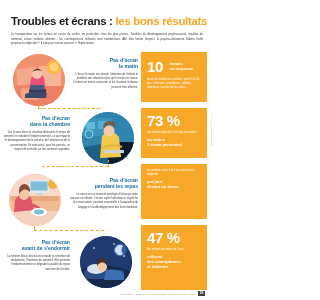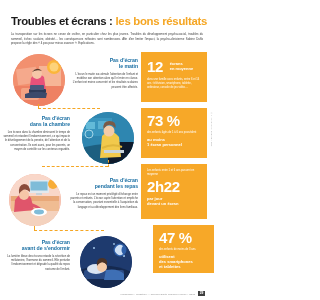--- a/index.html
+++ b/index.html
@@ -235,42 +235,41 @@
           </div>
         </div>
       </div>
 
     </div>
 
     <div class="right-col">
 
       <div class="stat" style="top:0; height:50px;">
         <div>
-          <span class="stat-num">12</span>
+          <span class="stat-num">10</span>
           <span class="stat-unit" style="white-space:pre-line;">écrans
 en moyenne</span>
         </div>
         <div class="stat-sub">dans une famille avec enfants, entre 6 et 14 ans : télévision, smartphone, tablette, ordinateur, console de jeu vidéo…</div>
       </div>
 
       <div class="stat" style="top:56px; height:50px;">
         <div class="stat-num" style="display:block;">73 %</div>
         <div class="stat-sub">des enfants âgés de 1 à 6 ans possèdent</div>
         <div class="stat-strong" style="white-space:pre-line;">au moins
 1 écran personnel</div>
       </div>
 
       <div class="stat" style="top:112px; height:55px;">
         <div class="stat-sub" style="margin-top:0;">Les enfants entre 1 et 6 ans passent en moyenne</div>
-        <div class="stat-num" style="display:block; margin-top:2px;">2h22</div>
         <div class="stat-strong" style="white-space:pre-line;">par jour
 devant un écran</div>
       </div>
 
-      <div class="stat" style="top:173px; height:48px;margin-left:12px;">
+      <div class="stat" style="top:173px; height:65px;">
         <div class="stat-num" style="display:block;">47 %</div>
         <div class="stat-sub">des enfants de moins de 3 ans</div>
         <div class="stat-strong" style="white-space:pre-line;">utilisent
 des smartphones
 et tablettes</div>
       </div>
 
     </div>
 
     <div class="side-credit">© Illustrations : agence / D.R.</div>

